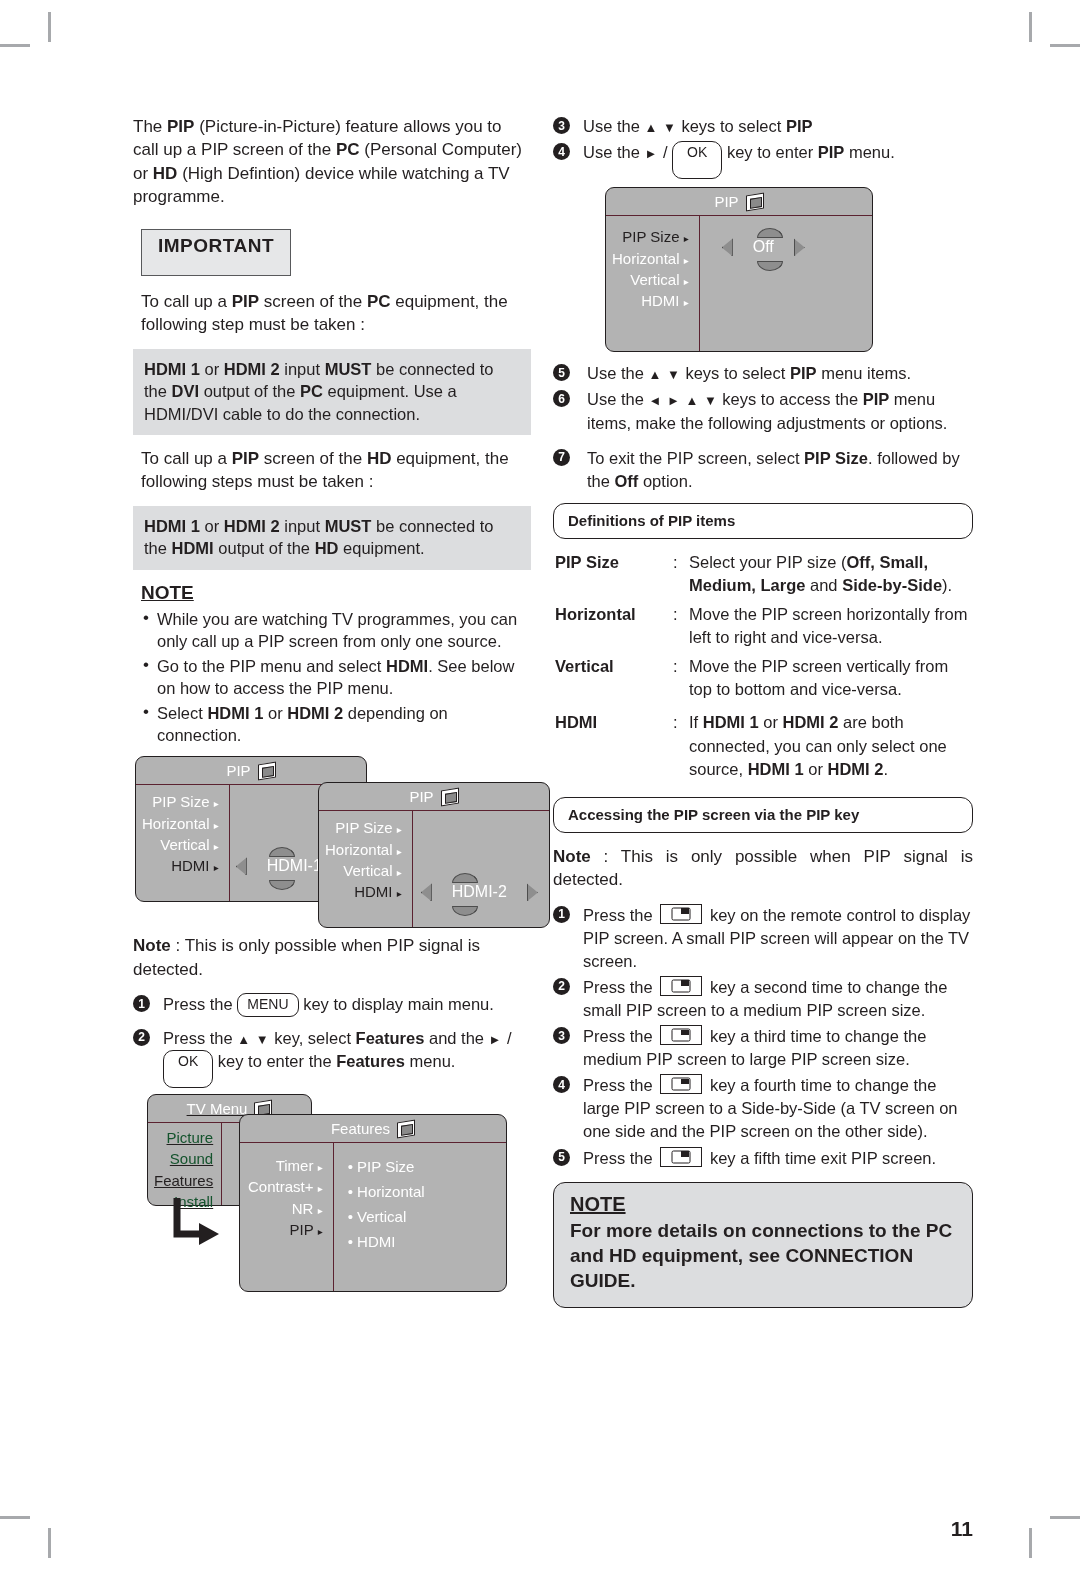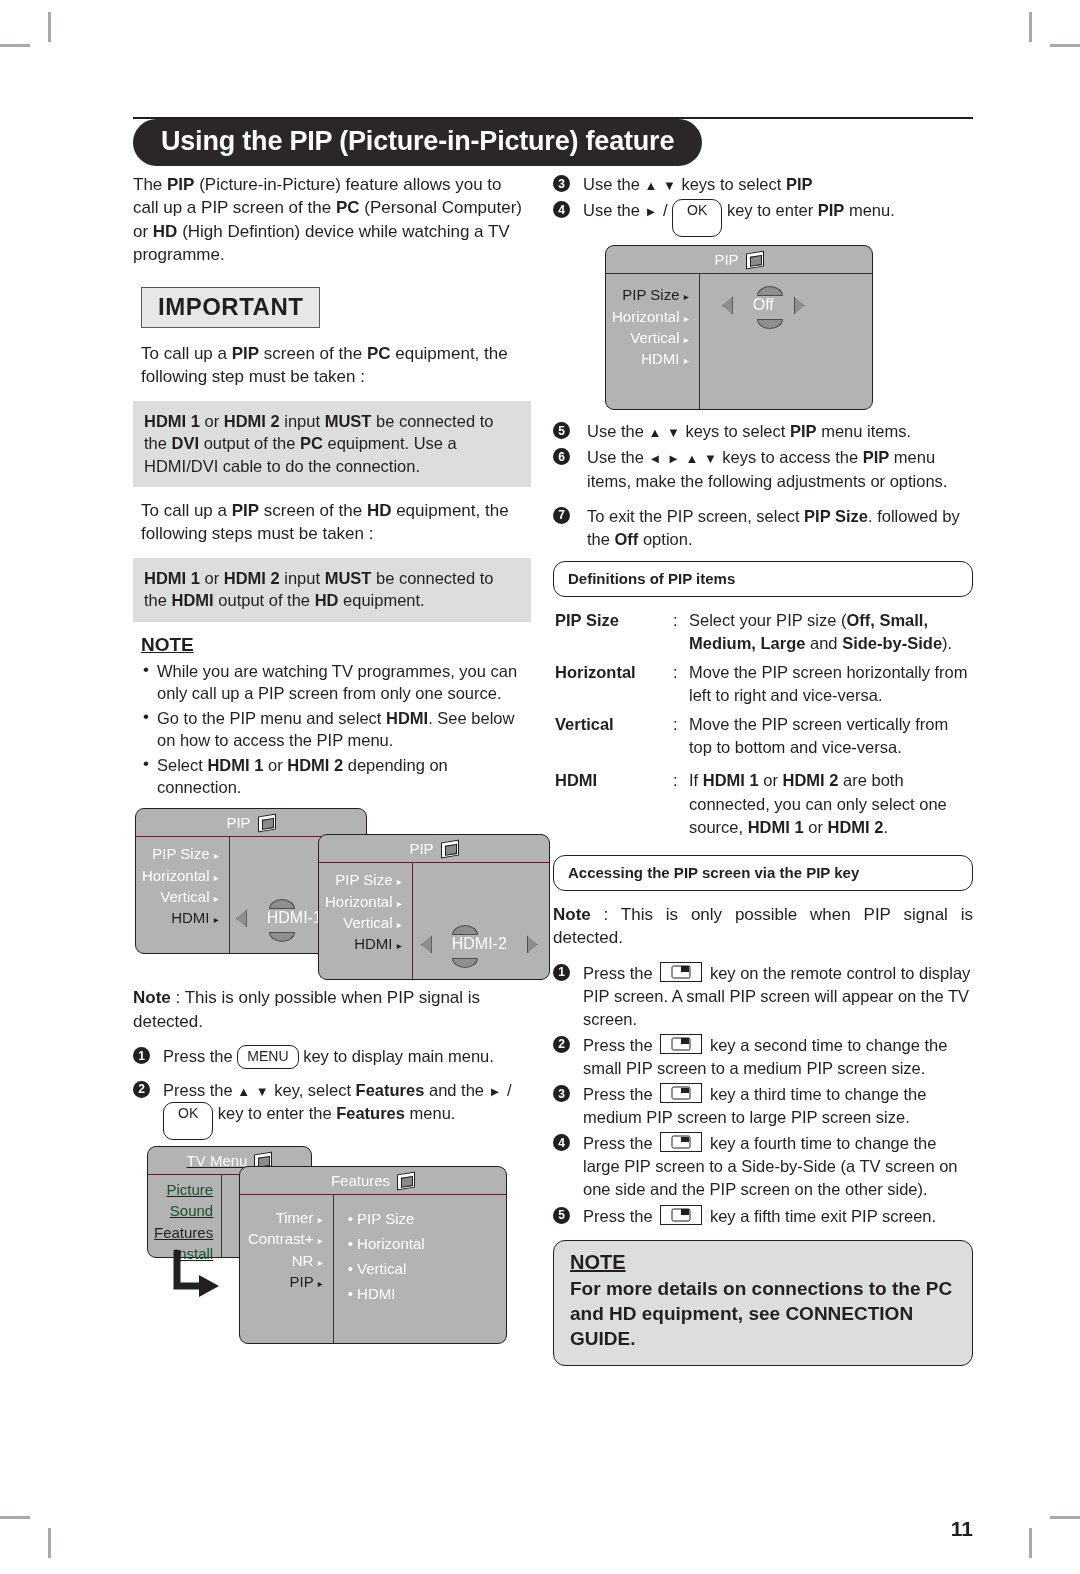--- a/index.html
+++ b/index.html
@@ -42,22 +42,22 @@
   p, .bodytxt { font-size:17px; line-height:1.38; margin:0; }
   b, strong { font-weight:bold; }
 
   .para { margin-bottom:12px; }
 
   
   .important-box {
     display:inline-block;
     border:1.5px solid #58595b;
     background:#e6e7e8;
-    padding:5px 16px 6px 16px;
-    font-size:24px; font-weight:bold; letter-spacing:.5px;
+    padding:5px 16px 18px 16px;
+    font-size:19px; font-weight:bold; letter-spacing:.5px;
     margin:8px 0 14px 8px;
   }
 
   .grey-box {
     background:#dcdddf;
     padding:9px 11px 10px 11px;
     font-size:16.5px; line-height:1.36;
     margin:6px 0 12px 0;
   }
 
@@ -249,24 +249,20 @@
 <div class="cm h" style="left:0px; top:44px;"></div>
 <div class="cm v" style="left:1029px; top:12px;"></div>
 <div class="cm h" style="left:1050px; top:44px;"></div>
 <div class="cm v" style="left:48px; top:1528px;"></div>
 <div class="cm h" style="left:0px; top:1516px;"></div>
 <div class="cm v" style="left:1029px; top:1528px;"></div>
 <div class="cm h" style="left:1050px; top:1516px;"></div>
 
 <div class="page">
 
-  <div class="hdr-wrap">
-    <div class="hdr-rule"></div>
-    <div class="hdr-pill">Using the PIP (Picture-in-Picture) feature</div>
-  </div>
 
   <div class="cols">
 
     <div class="col-l">
 
       <p class="para bodytxt">The <b>PIP</b> (Picture-in-Picture) feature allows you to call up a PIP screen of the <b>PC</b> (Personal Computer)  or <b>HD</b> (High Defintion) device while watching a TV programme.</p>
 
       <div class="important-box">IMPORTANT</div>
 
       <p class="para bodytxt indent">To call up a <b>PIP</b> screen of the <b>PC</b> equipment, the following step must be taken :</p>

